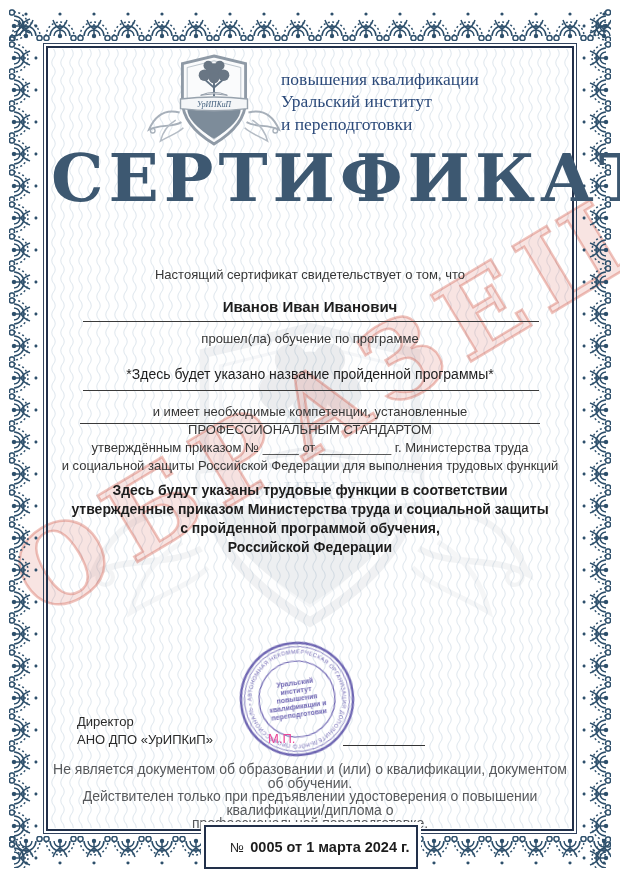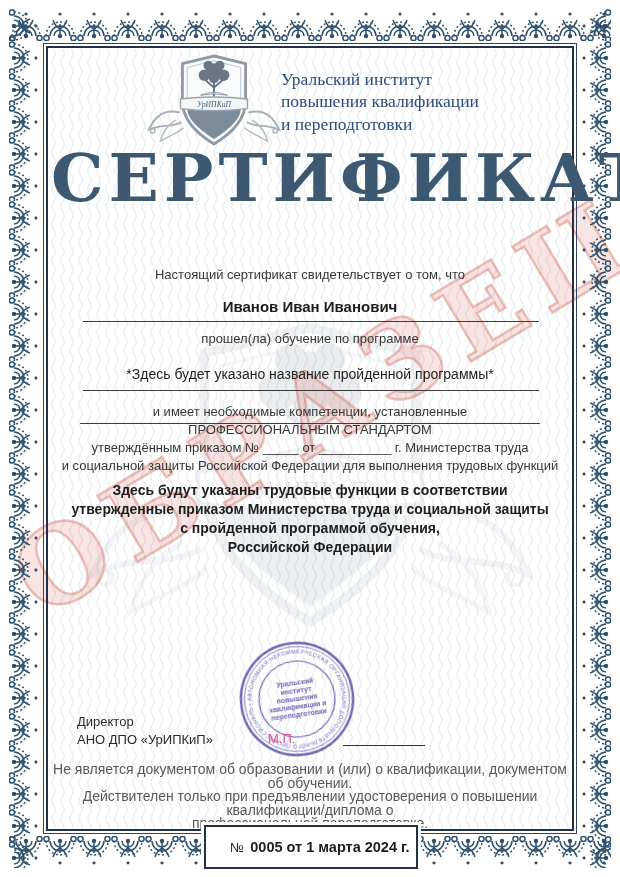--- a/index.html
+++ b/index.html
@@ -147,22 +147,22 @@
   </svg>
 
   <div class="wm-text">ОБРАЗЕЦ</div>
 
   <div class="content">
 
     <svg class="logo-svg" width="134" height="96" viewBox="0 0 140 100">
       <use href="#logo-full"></use>
     </svg>
     <div class="inst-name">
+      <div>повышения квалификации</div>
       <div>Уральский институт</div>
-      <div>повышения квалификации</div>
       <div>и переподготовки</div>
     </div>
 
     <div class="abs cert-title">СЕРТИФИКАТ</div>
 
     <div class="abs t13" style="top:216px">Настоящий сертификат свидетельствует о том, что</div>
 
     <div class="abs b15" style="top:247px">Иванов Иван Иванович</div>
     <div class="rule rule-wide" style="top:270px"></div>
 

